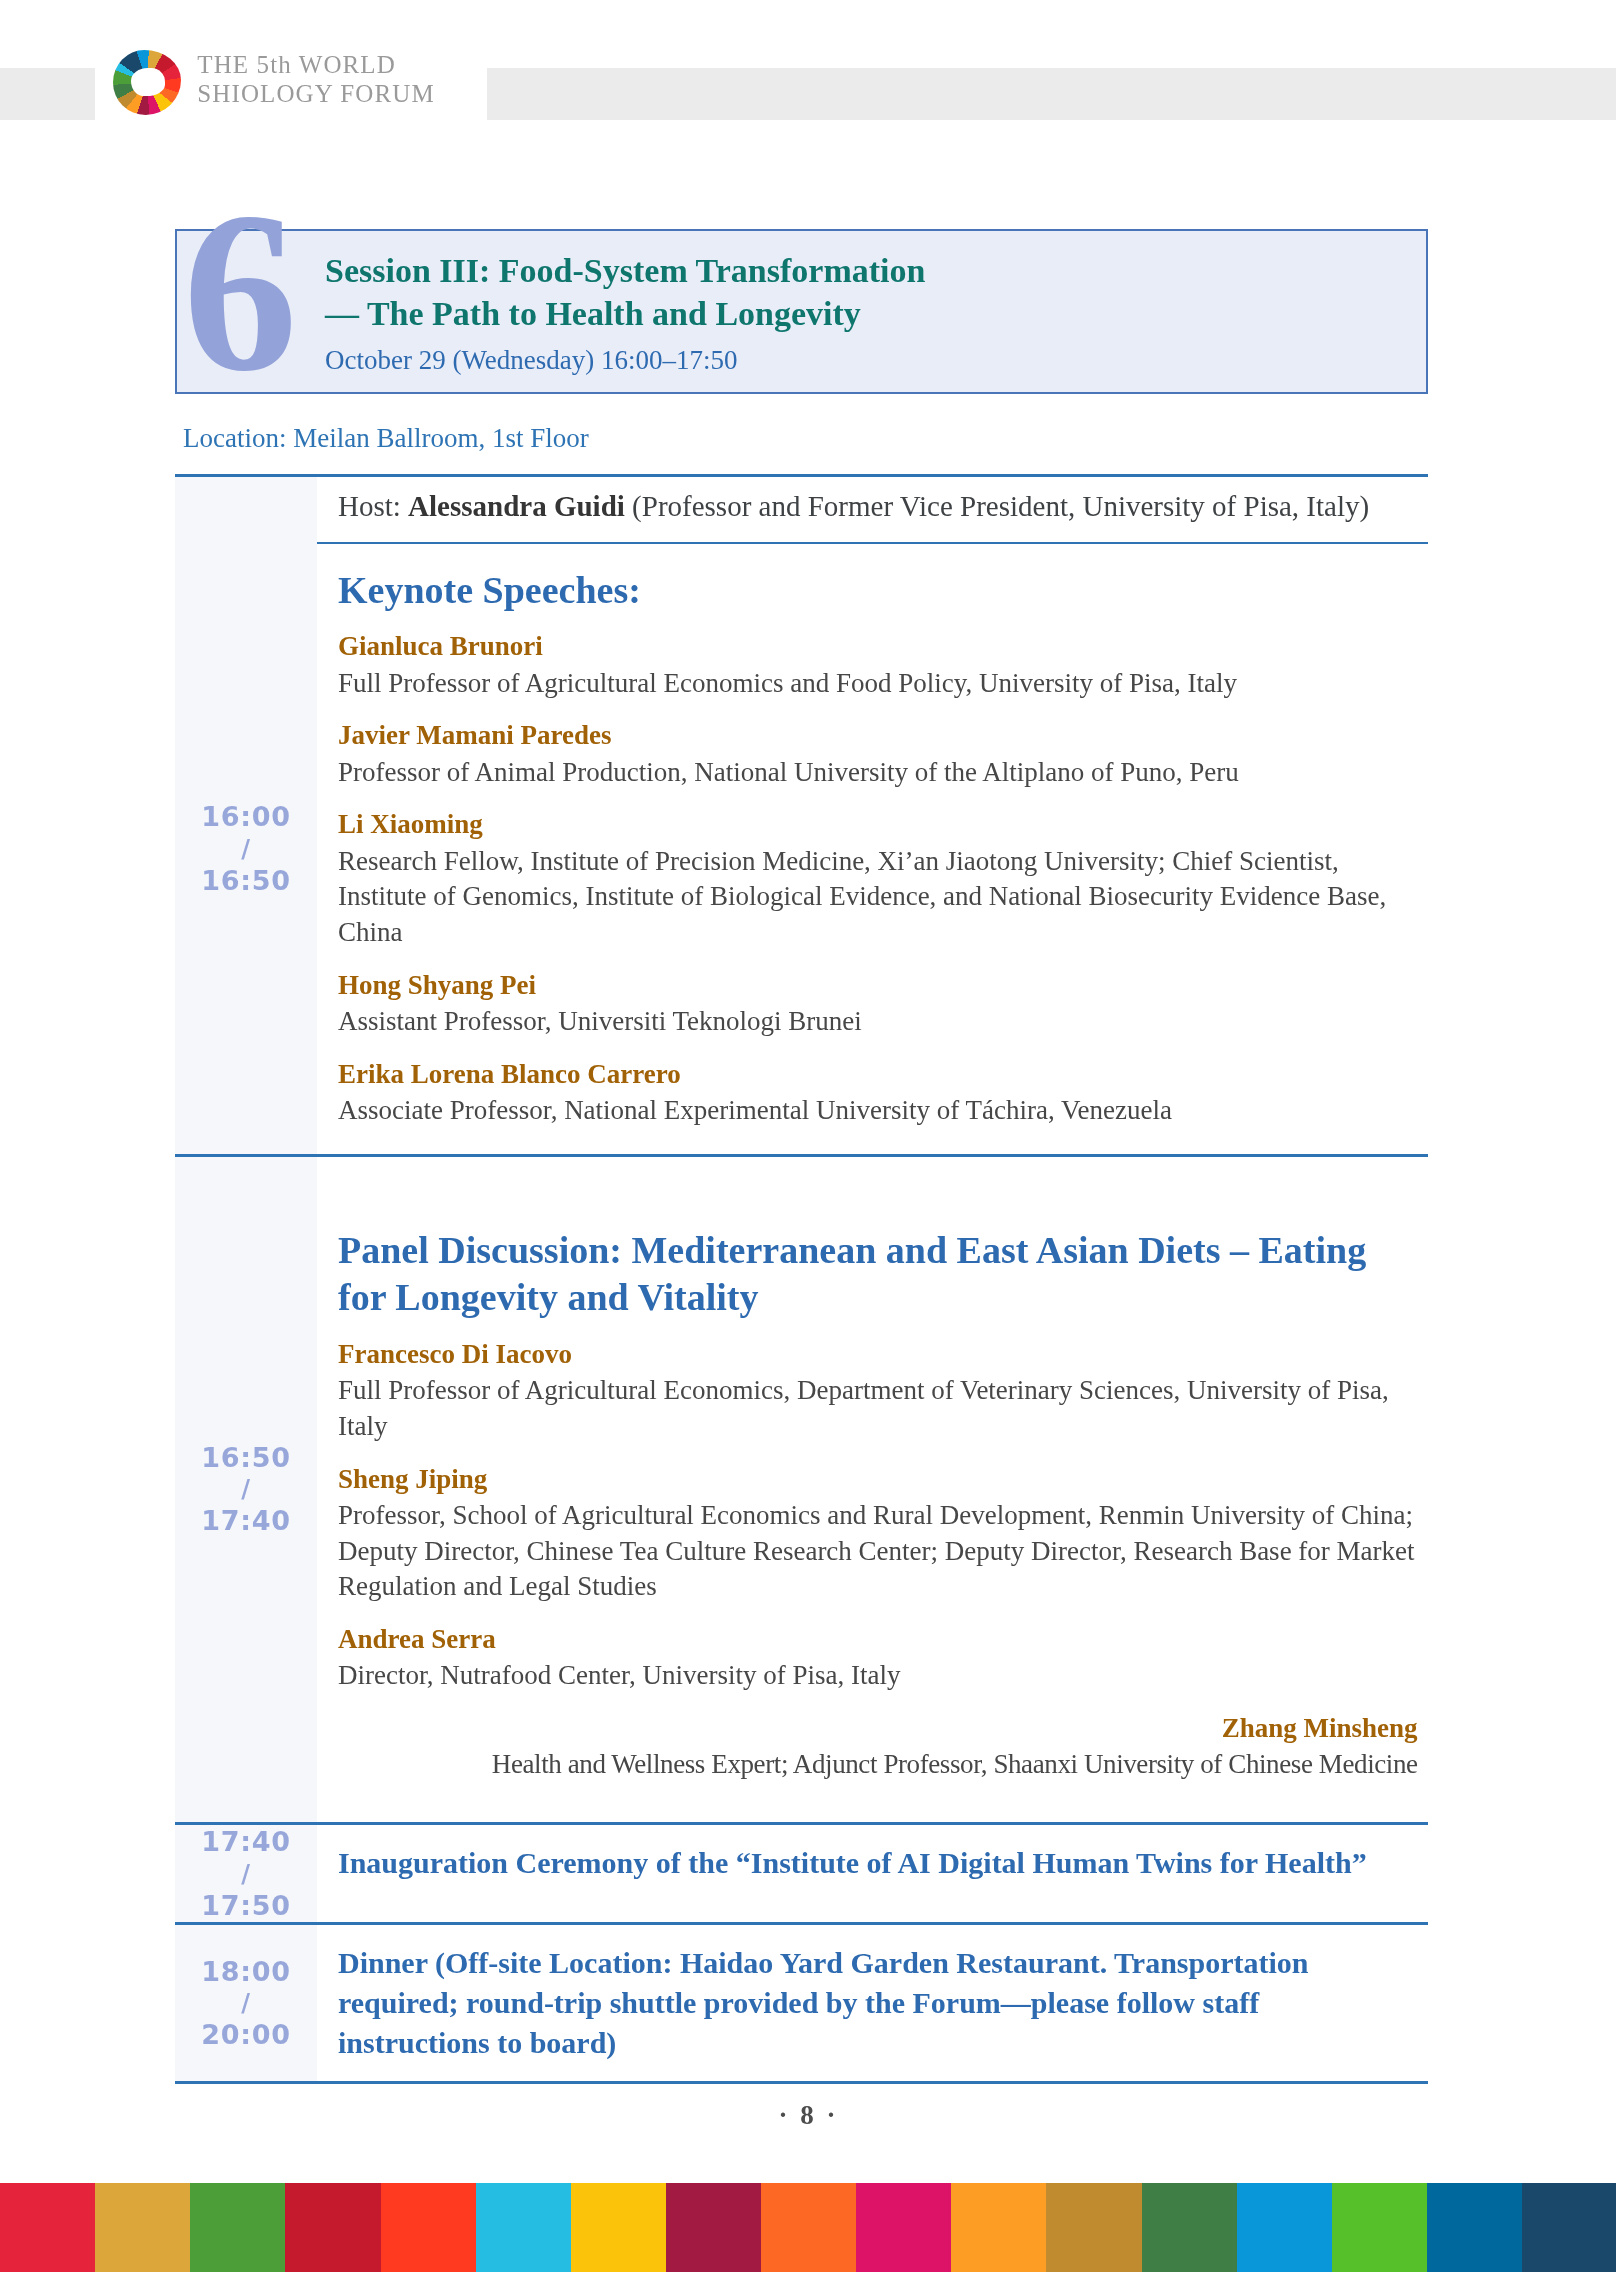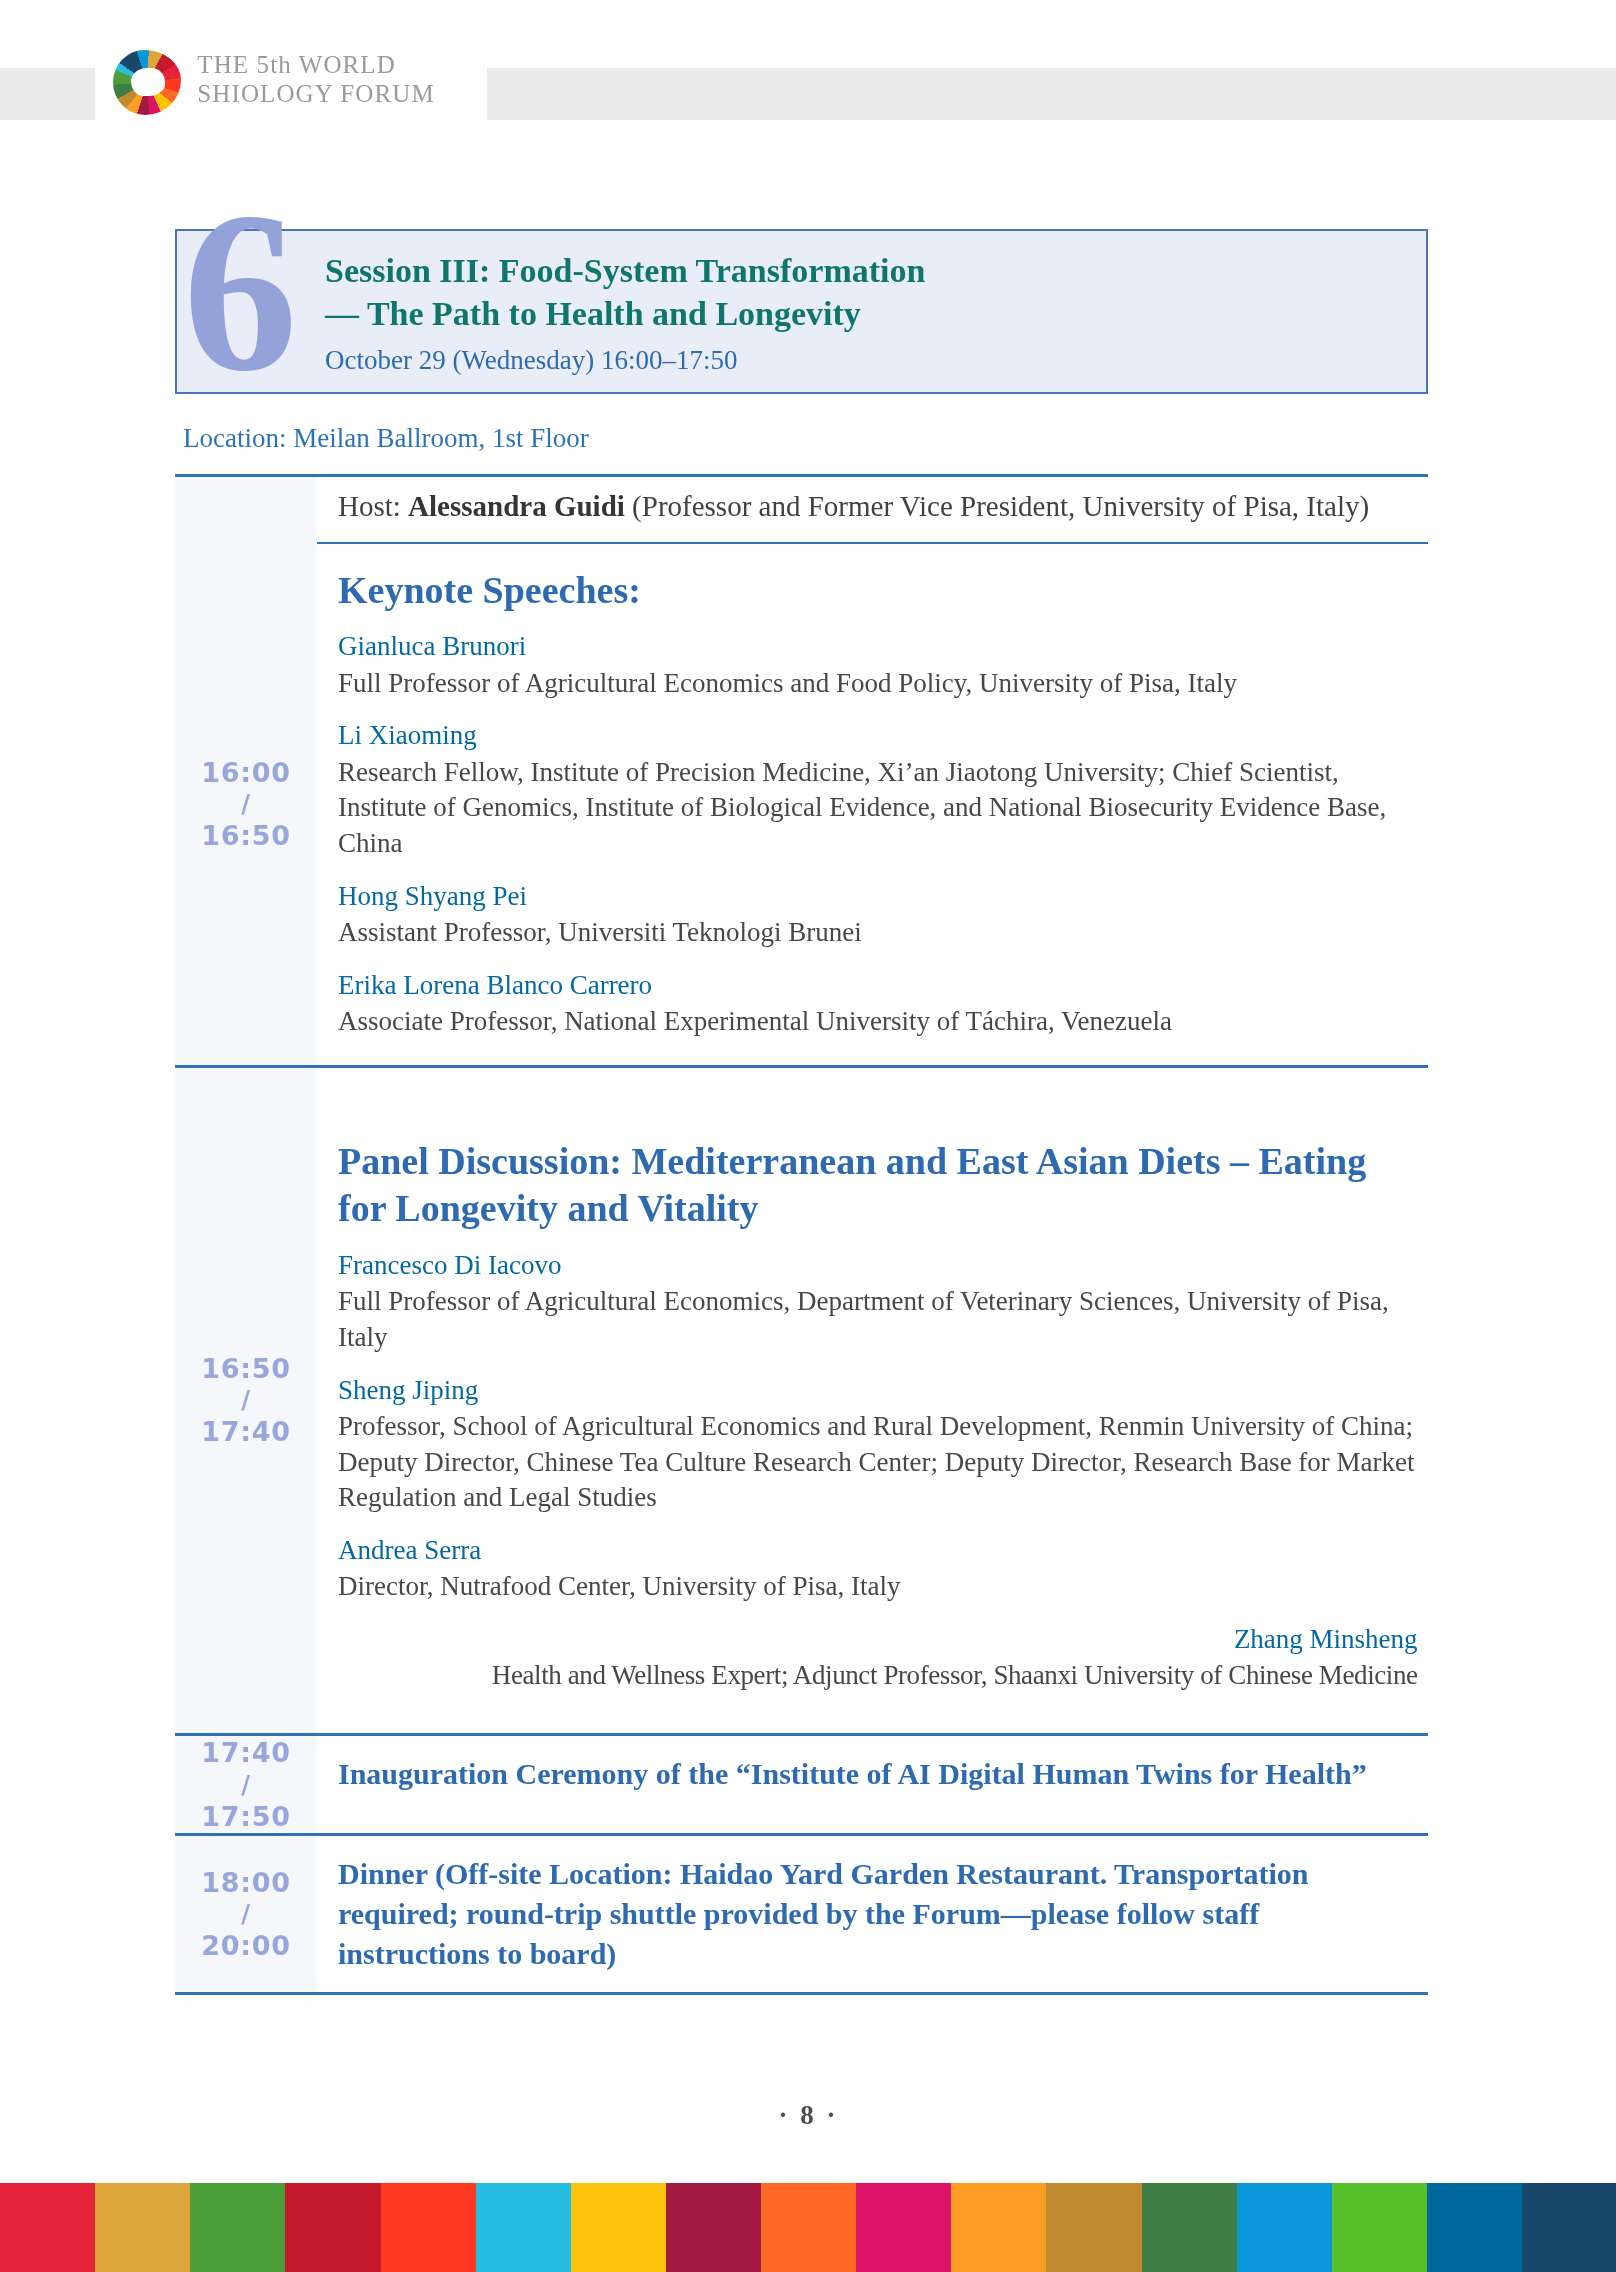--- a/index.html
+++ b/index.html
@@ -43,21 +43,21 @@
         font-size:27px;line-height:1.25;letter-spacing:0.7px;}
   .time-sep{font-size:24px;}
   .content-cell{flex:1;padding:7.4px 10.4px 10.4px 21px;box-sizing:border-box;}
   .host-content{border-bottom:2.2px solid #2e74b5;padding:9px 10.4px 15px 21px;}
   .host-text{font-size:29px;line-height:1.42;color:#3f4245;max-width:1066px;}
   .host-name{font-weight:bold;color:#353535;}
 
   .block-heading{color:#2e6ab0;font-weight:bold;font-size:38px;line-height:1.25;
         margin:12px 0 16.3px 0;max-width:1066px;}
   .speaker{margin-bottom:18px;max-width:1088px;}
-  .speaker-name{font-weight:normal;font-size:27px;color:#0369a1;line-height:1.2;margin-bottom:3px;}
+  .speaker-name{font-weight:bold;font-size:27px;color:#a16207;line-height:1.2;margin-bottom:3px;}
   .speaker-title{font-size:27px;color:#474747;line-height:1.32;}
   .tight{letter-spacing:-0.4px;}
   .keynote-pad{padding-top:10.4px;padding-bottom:19px;}
   .panel-pad{padding-top:58px;padding-bottom:33px;}
 
   .event-text{color:#2e6ab0;font-weight:bold;font-size:30px;line-height:1.32;max-width:1080px;}
   .event-pad{padding-top:18px;padding-bottom:19px;}
 
   
   .page-number{position:absolute;top:2100px;left:0;width:100%;text-align:center;
@@ -105,20 +105,24 @@
       <div class="time-cell">
         <span>16:00</span>
         <span class="time-sep">/</span>
         <span>16:50</span>
       </div>
       <div class="content-cell keynote-pad">
         <div class="block-heading">Keynote Speeches:</div>
         <div class="speaker">
           <div class="speaker-name">Gianluca Brunori</div>
           <div class="speaker-title">Full Professor of Agricultural Economics and Food Policy, University of Pisa, Italy</div>
+        </div>
+        <div class="speaker">
+          <div class="speaker-name">Javier Mamani Paredes</div>
+          <div class="speaker-title">Professor of Animal Production, National University of the Altiplano of Puno, Peru</div>
         </div>
         <div class="speaker">
           <div class="speaker-name">Li Xiaoming</div>
           <div class="speaker-title">Research Fellow, Institute of Precision Medicine, Xi’an Jiaotong University; Chief Scientist, Institute of Genomics, Institute of Biological Evidence, and National Biosecurity Evidence Base, China</div>
         </div>
         <div class="speaker">
           <div class="speaker-name">Hong Shyang Pei</div>
           <div class="speaker-title">Assistant Professor, Universiti Teknologi Brunei</div>
         </div>
         <div class="speaker" style="margin-bottom:6px;">

